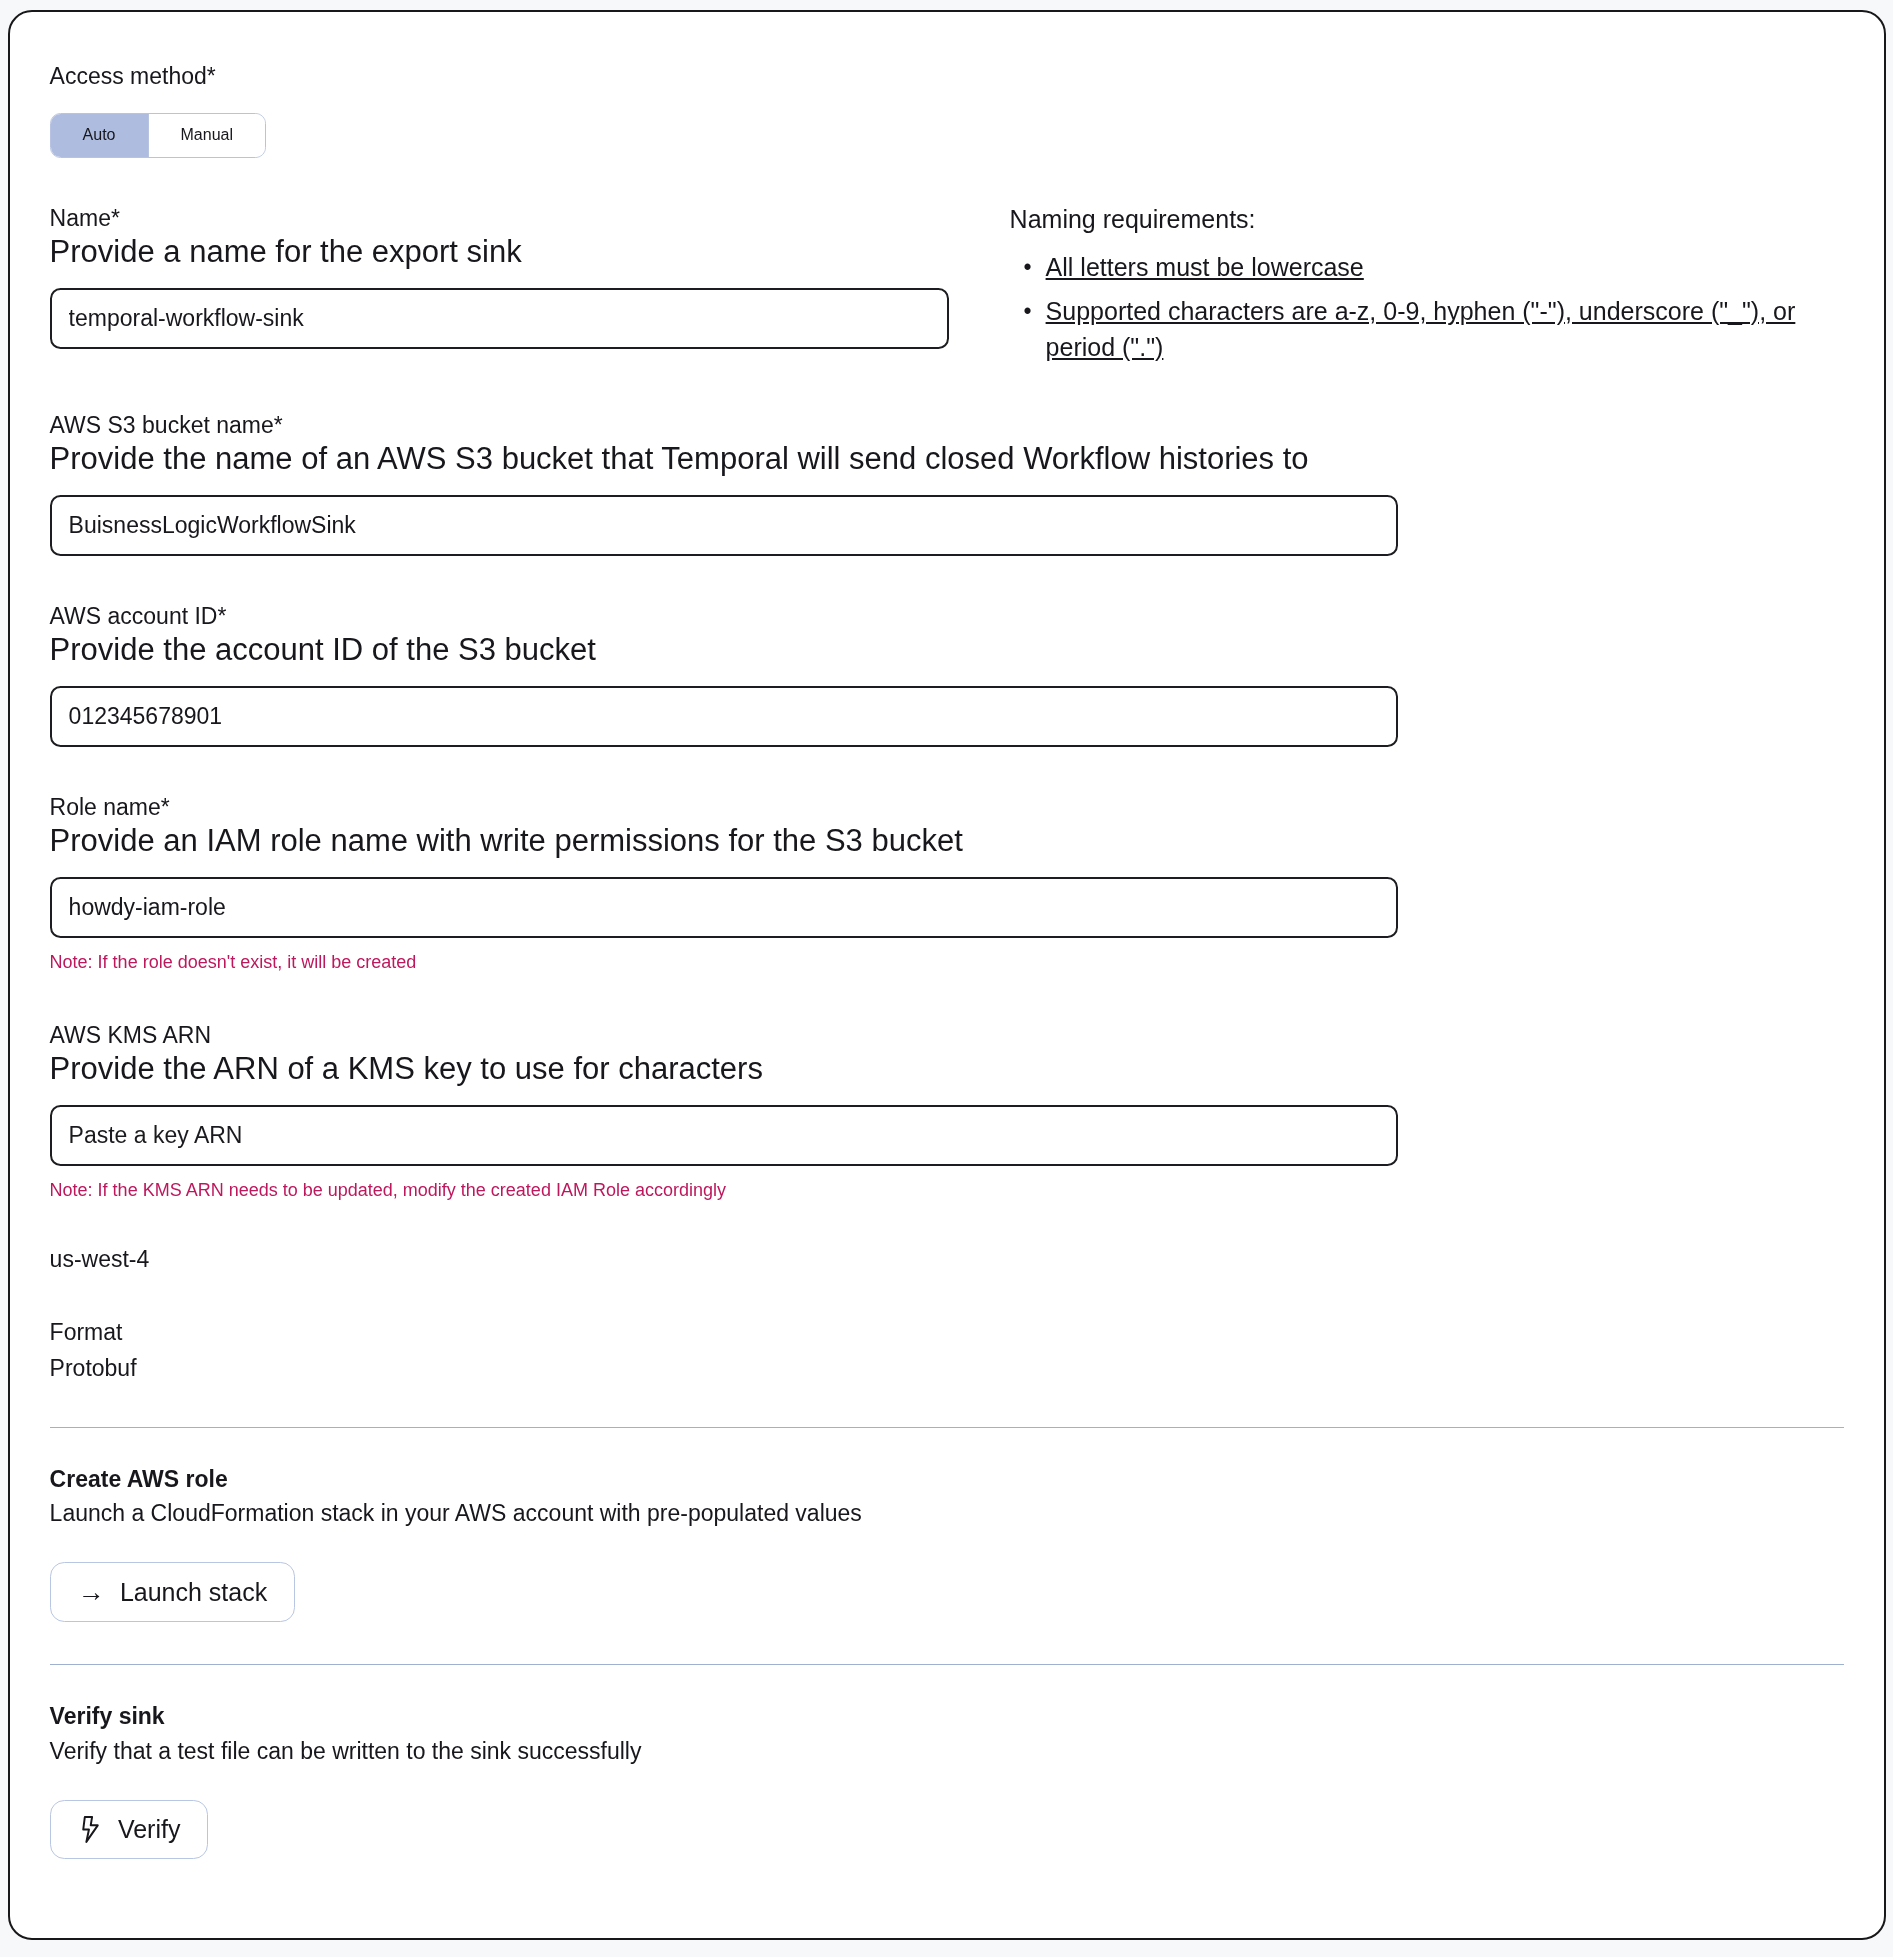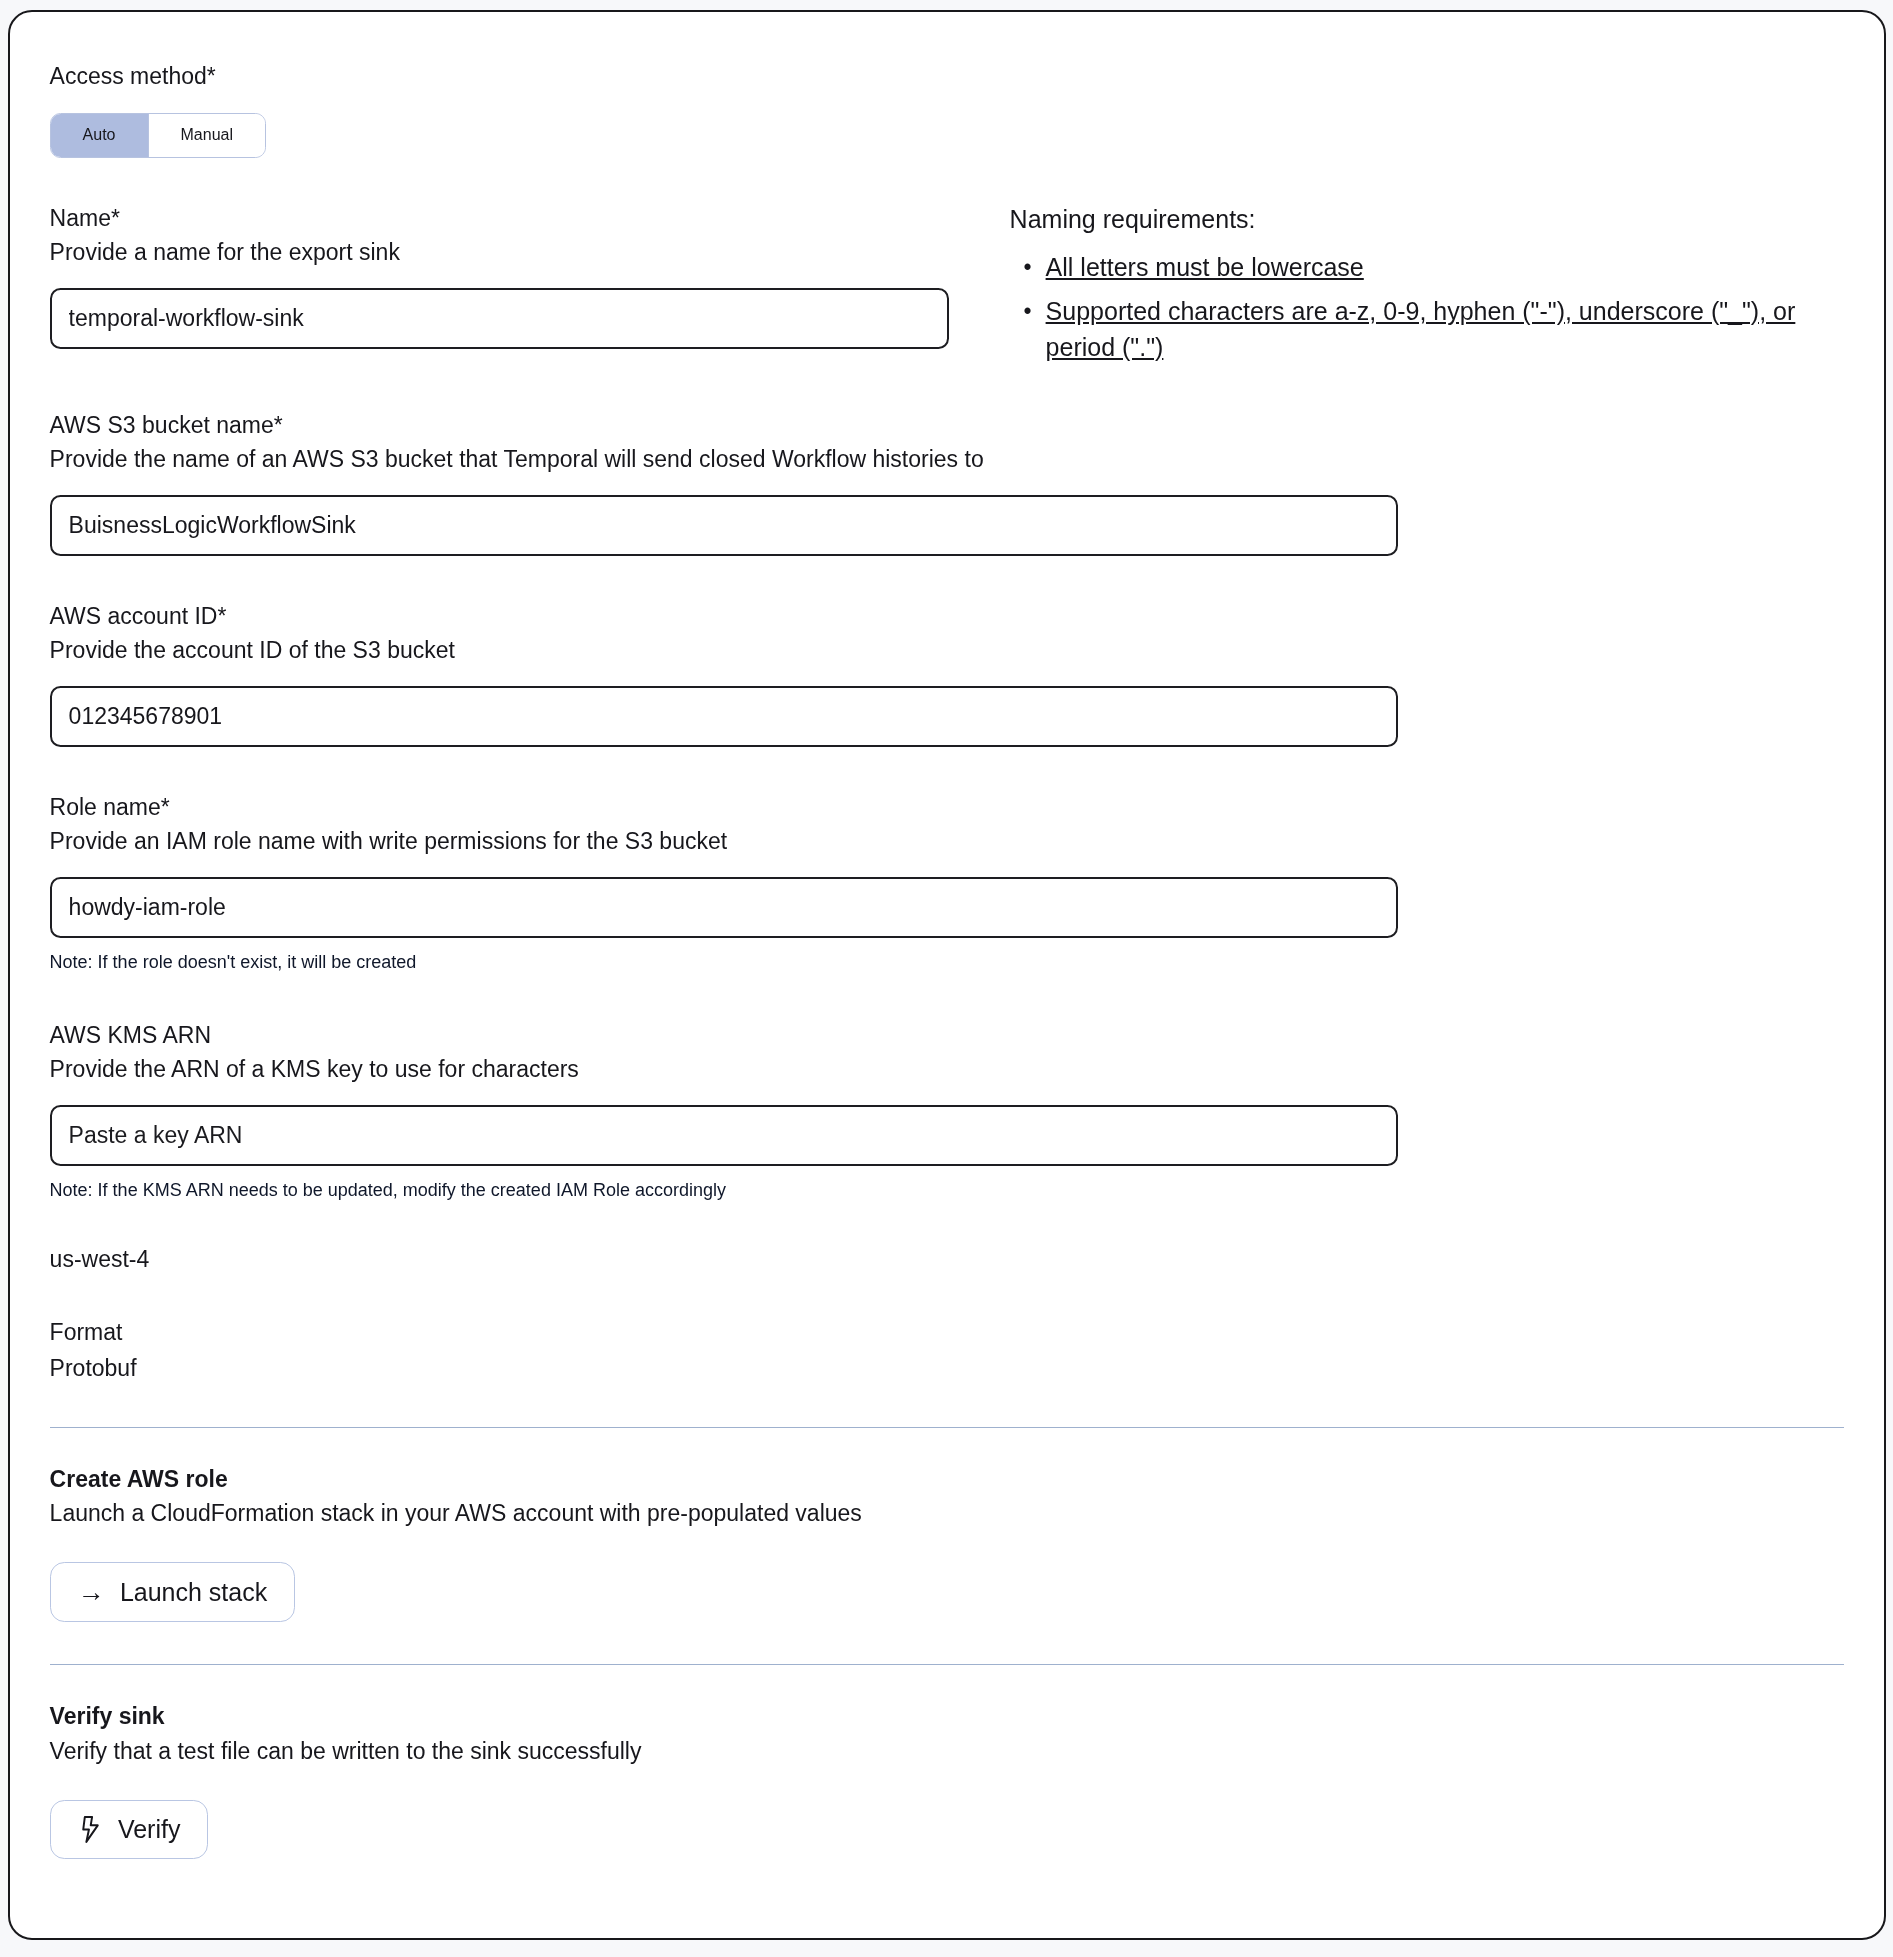--- a/index.html
+++ b/index.html
@@ -14,21 +14,21 @@
   .card {
     position: absolute;
     left: 7.6px; top: 9.6px; right: 7.6px; bottom: 18px;
     background: #ffffff;
     border: 2.9px solid #18181b;
     border-radius: 24px;
     padding: 48px 40px 29px 40px;
     overflow: hidden;
   }
   .section-label { font-size: 23px; line-height: 32.5px; }
-  .section-desc  { font-size: 23px; line-height: 32.5px; margin-top: 1.9px; }
+  .section-desc  { font-size: 31px; line-height: 32.5px; margin-top: 1.9px; }
 
   
   .toggle-group {
     display: inline-flex;
     margin-top: 21px;
     border: 1.9px solid #b7c3e0;
     border-radius: 10.5px;
     overflow: hidden;
     background: #ffffff;
   }
@@ -59,21 +59,21 @@
     padding: 0 17px;
     font-size: 23px;
     font-family: "Liberation Sans", sans-serif;
     color: #17171c;
     background: #ffffff;
     outline: none;
   }
   .text-input.narrow { width: 100%; }
   .text-input::placeholder { color: #1b1b1f; opacity: 1; }
 
-  .note { font-size: 18px; line-height: 25px; margin-top: 12.4px; color: #0f172a; }
+  .note { font-size: 18px; line-height: 25px; margin-top: 12.4px; color: #be185d; }
 
   .req-title { font-size: 25px; line-height: 34px; }
   .req-list { margin-top: 13.4px; }
   .req-item { display: flex; font-size: 25px; line-height: 36px; margin-top: 7.6px; }
   .req-bullet { width: 36px; flex: 0 0 auto; text-align: center; font-size: 23px; }
   .req-text { flex: 1 1 auto; text-decoration: underline; }
 
   .static-field { margin-top: 40px; }
   .static-value { font-size: 23px; line-height: 32.5px; margin-top: 3.8px; }
 

